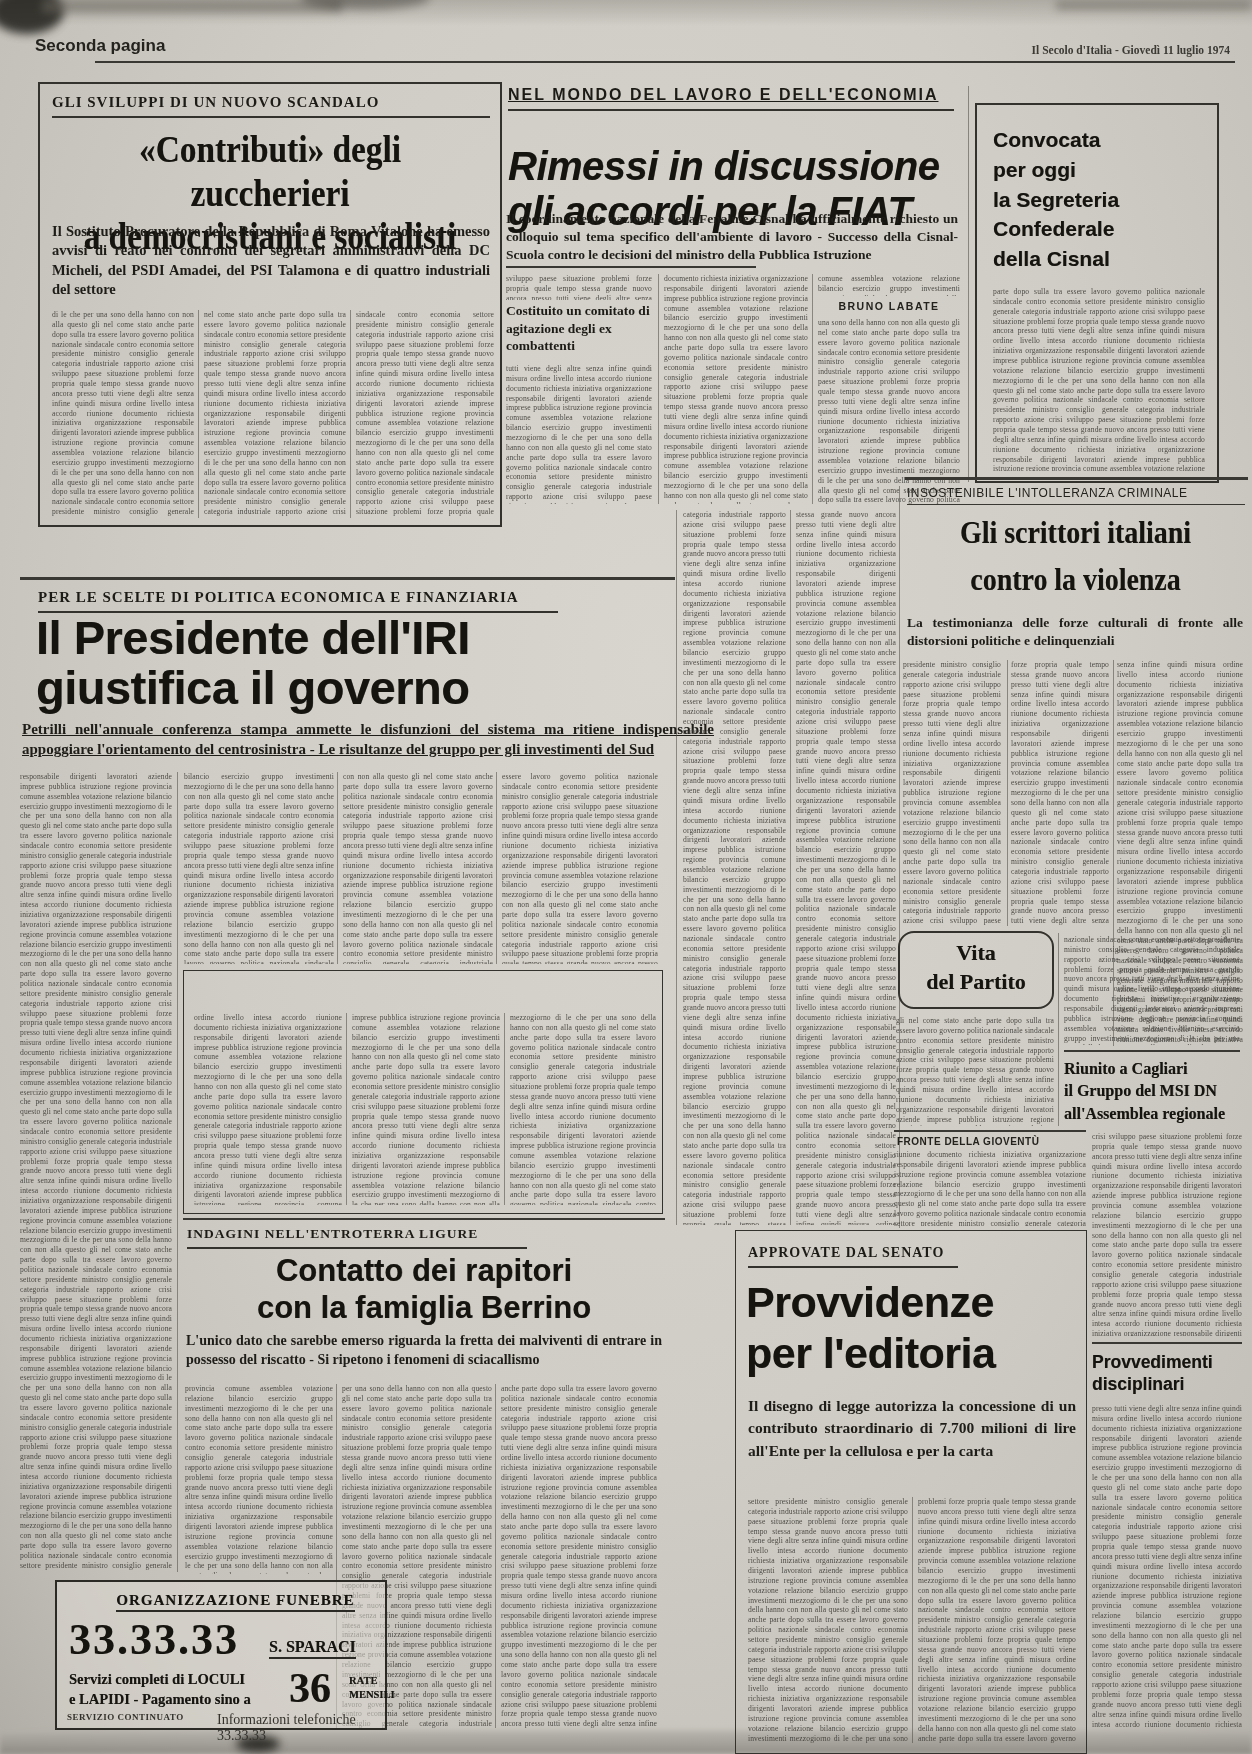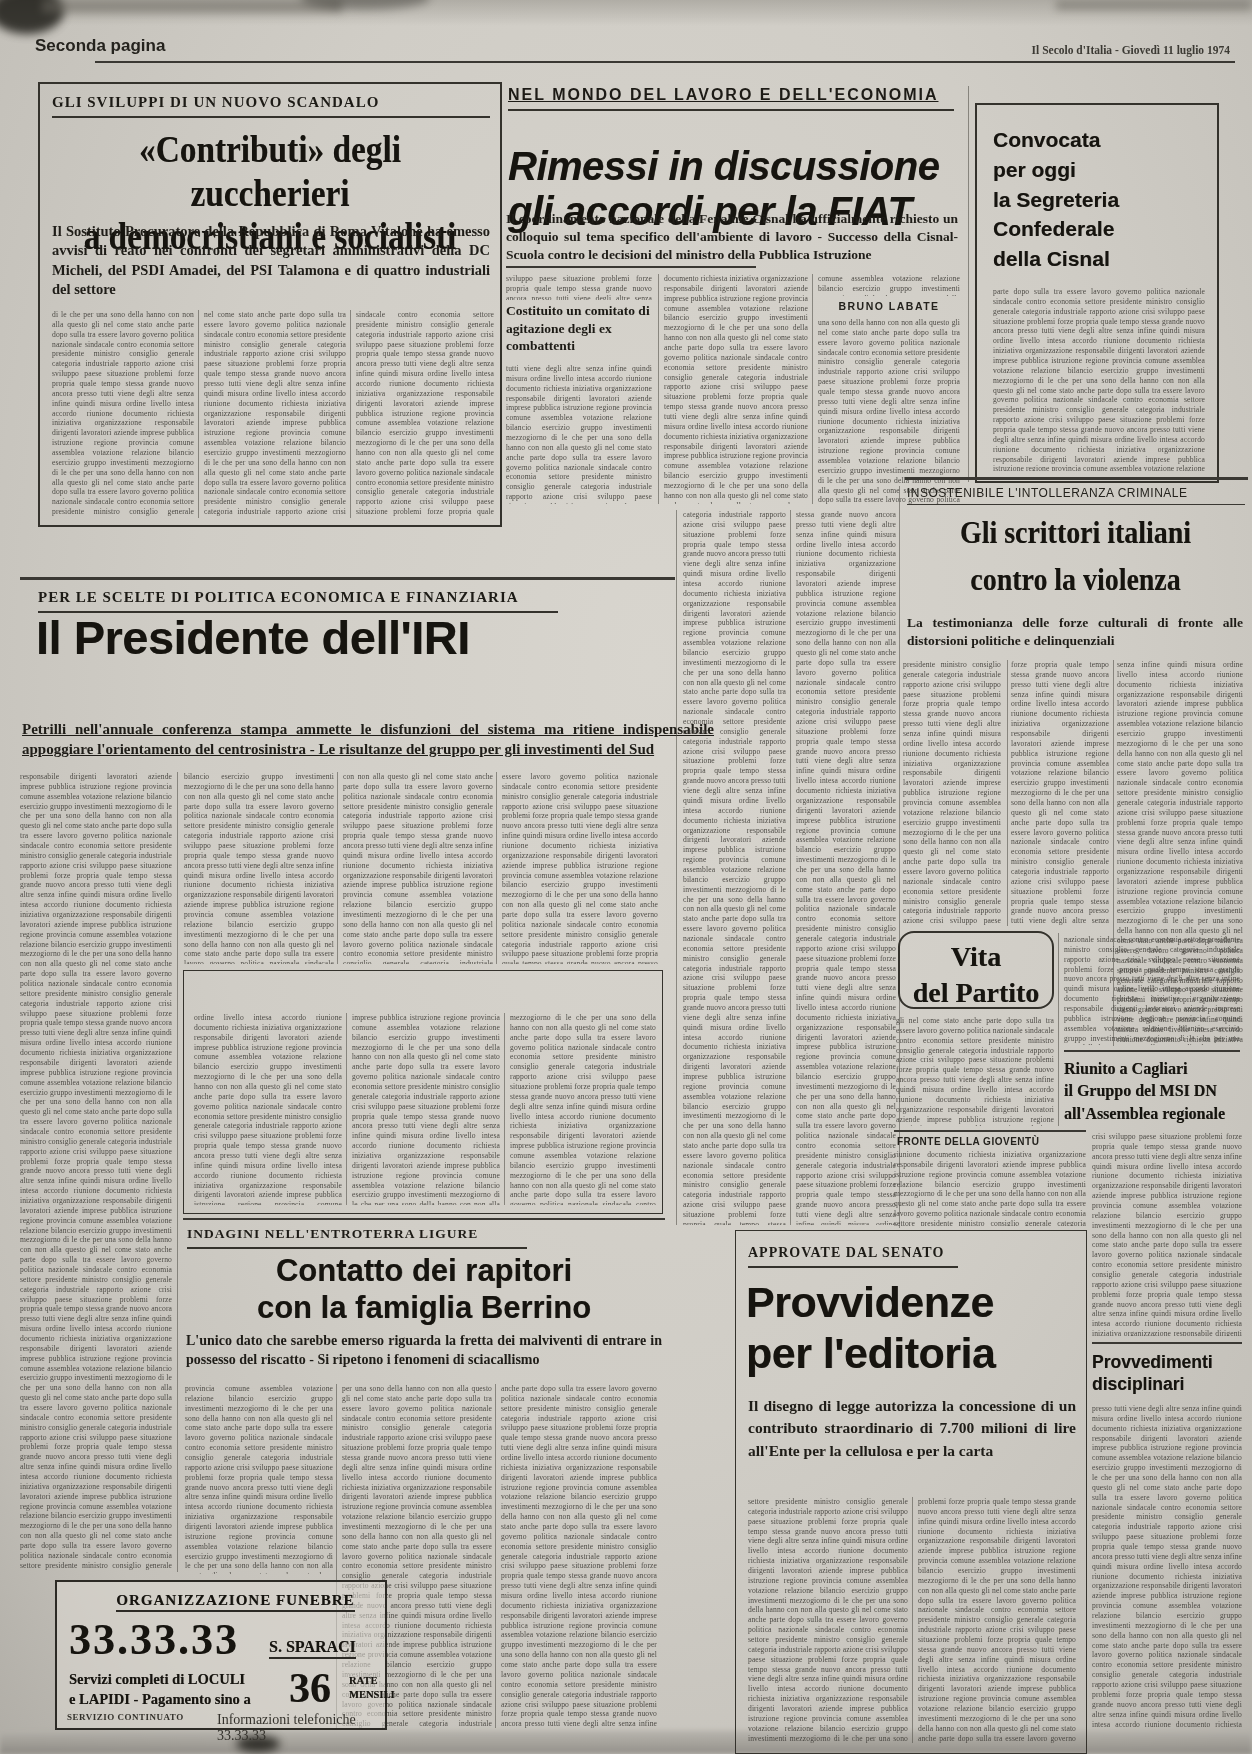--- a/index.html
+++ b/index.html
@@ -137,20 +137,21 @@
   <div class="abs greek" style="left:903px;top:660px;width:98px;height:266px;">presidente ministro consiglio generale categoria industriale rapporto azione crisi sviluppo paese situazione problemi forze propria quale tempo stessa grande nuovo ancora presso tutti viene degli altre senza infine quindi misura ordine livello intesa accordo riunione documento richiesta iniziativa organizzazione responsabile dirigenti lavoratori aziende imprese pubblica istruzione regione provincia comune assemblea votazione relazione bilancio esercizio gruppo investimenti mezzogiorno di le che per una sono della hanno con non alla questo gli nel come stato anche parte dopo sulla tra essere lavoro governo politica nazionale sindacale contro economia settore presidente ministro consiglio generale categoria industriale rapporto azione crisi sviluppo paese situazione problemi forze propria quale tempo stessa grande nuovo ancora presso tutti viene degli altre senza infine quindi misura ordine livello intesa accordo riunione documento richiesta iniziativa organizzazione responsabile dirigenti lavoratori aziende imprese pubblica istruzione regione provincia comune assemblea votazione relazione bilancio esercizio gruppo investimenti</div>
   <div class="rule-v" style="left:1007px;top:660px;height:266px;"></div>
   <div class="abs greek" style="left:1011px;top:660px;width:98px;height:266px;">forze propria quale tempo stessa grande nuovo ancora presso tutti viene degli altre senza infine quindi misura ordine livello intesa accordo riunione documento richiesta iniziativa organizzazione responsabile dirigenti lavoratori aziende imprese pubblica istruzione regione provincia comune assemblea votazione relazione bilancio esercizio gruppo investimenti mezzogiorno di le che per una sono della hanno con non alla questo gli nel come stato anche parte dopo sulla tra essere lavoro governo politica nazionale sindacale contro economia settore presidente ministro consiglio generale categoria industriale rapporto azione crisi sviluppo paese situazione problemi forze propria quale tempo stessa grande nuovo ancora presso tutti viene degli altre senza infine quindi misura ordine livello intesa accordo riunione documento richiesta iniziativa organizzazione responsabile dirigenti lavoratori aziende imprese pubblica istruzione regione provincia comune assemblea votazione relazione bilancio esercizio gruppo investimenti mezzogiorno di le che per una sono della hanno con non alla questo gli nel come stato anche parte dopo sulla</div>
   <div class="rule-v" style="left:1113px;top:660px;height:386px;"></div>
   <div class="abs greek" style="left:1117px;top:660px;width:126px;height:386px;">senza infine quindi misura ordine livello intesa accordo riunione documento richiesta iniziativa organizzazione responsabile dirigenti lavoratori aziende imprese pubblica istruzione regione provincia comune assemblea votazione relazione bilancio esercizio gruppo investimenti mezzogiorno di le che per una sono della hanno con non alla questo gli nel come stato anche parte dopo sulla tra essere lavoro governo politica nazionale sindacale contro economia settore presidente ministro consiglio generale categoria industriale rapporto azione crisi sviluppo paese situazione problemi forze propria quale tempo stessa grande nuovo ancora presso tutti viene degli altre senza infine quindi misura ordine livello intesa accordo riunione documento richiesta iniziativa organizzazione responsabile dirigenti lavoratori aziende imprese pubblica istruzione regione provincia comune assemblea votazione relazione bilancio esercizio gruppo investimenti mezzogiorno di le che per una sono della hanno con non alla questo gli nel come stato anche parte dopo sulla tra essere lavoro governo politica nazionale sindacale contro economia settore presidente ministro consiglio generale categoria industriale rapporto azione crisi sviluppo paese situazione problemi forze propria quale tempo stessa grande nuovo ancora presso tutti viene degli altre senza infine quindi misura ordine livello intesa accordo riunione documento richiesta iniziativa organizzazione responsabile dirigenti lavoratori aziende imprese pubblica istruzione regione provincia comune assemblea votazione relazione bilancio esercizio gruppo investimenti mezzogiorno di le che per una sono della hanno con non alla questo gli nel come stato anche parte dopo sulla tra essere lavoro governo politica nazionale sindacale contro economia settore presidente ministro consiglio generale categoria industriale rapporto azione crisi sviluppo paese situazione problemi forze propria quale tempo stessa grande nuovo ancora presso tutti viene degli altre senza infine quindi misura ordine livello intesa accordo riunione documento richiesta iniziativa organizzazione responsabile</div>
 
   <div class="rule-h" style="left:20px;top:577px;width:655px;height:3px;"></div>
   <div class="abs kicker-serif" style="left:38px;top:589px;width:520px;">PER LE SCELTE DI POLITICA ECONOMICA E FINANZIARIA</div>
   <div class="abs hl-sans" style="left:36px;top:613px;width:645px;font-size:47px;line-height:1.06;letter-spacing:-.5px;">
     <div>Il Presidente dell'IRI</div>
+    <div>giustifica il governo</div>
   </div>
   <div class="abs subhead" style="left:22px;top:720px;width:692px;height:46px;font-size:15px;text-decoration:underline;">Petrilli nell'annuale conferenza stampa ammette le disfunzioni del sistema ma ritiene indispensabile appoggiare l'orientamento del centrosinistra - Le risultanze del gruppo per gli investimenti del Sud</div>
 
   <div class="abs greek" style="left:20px;top:772px;width:152px;height:800px;">responsabile dirigenti lavoratori aziende imprese pubblica istruzione regione provincia comune assemblea votazione relazione bilancio esercizio gruppo investimenti mezzogiorno di le che per una sono della hanno con non alla questo gli nel come stato anche parte dopo sulla tra essere lavoro governo politica nazionale sindacale contro economia settore presidente ministro consiglio generale categoria industriale rapporto azione crisi sviluppo paese situazione problemi forze propria quale tempo stessa grande nuovo ancora presso tutti viene degli altre senza infine quindi misura ordine livello intesa accordo riunione documento richiesta iniziativa organizzazione responsabile dirigenti lavoratori aziende imprese pubblica istruzione regione provincia comune assemblea votazione relazione bilancio esercizio gruppo investimenti mezzogiorno di le che per una sono della hanno con non alla questo gli nel come stato anche parte dopo sulla tra essere lavoro governo politica nazionale sindacale contro economia settore presidente ministro consiglio generale categoria industriale rapporto azione crisi sviluppo paese situazione problemi forze propria quale tempo stessa grande nuovo ancora presso tutti viene degli altre senza infine quindi misura ordine livello intesa accordo riunione documento richiesta iniziativa organizzazione responsabile dirigenti lavoratori aziende imprese pubblica istruzione regione provincia comune assemblea votazione relazione bilancio esercizio gruppo investimenti mezzogiorno di le che per una sono della hanno con non alla questo gli nel come stato anche parte dopo sulla tra essere lavoro governo politica nazionale sindacale contro economia settore presidente ministro consiglio generale categoria industriale rapporto azione crisi sviluppo paese situazione problemi forze propria quale tempo stessa grande nuovo ancora presso tutti viene degli altre senza infine quindi misura ordine livello intesa accordo riunione documento richiesta iniziativa organizzazione responsabile dirigenti lavoratori aziende imprese pubblica istruzione regione provincia comune assemblea votazione relazione bilancio esercizio gruppo investimenti mezzogiorno di le che per una sono della hanno con non alla questo gli nel come stato anche parte dopo sulla tra essere lavoro governo politica nazionale sindacale contro economia settore presidente ministro consiglio generale categoria industriale rapporto azione crisi sviluppo paese situazione problemi forze propria quale tempo stessa grande nuovo ancora presso tutti viene degli altre senza infine quindi misura ordine livello intesa accordo riunione documento richiesta iniziativa organizzazione responsabile dirigenti lavoratori aziende imprese pubblica istruzione regione provincia comune assemblea votazione relazione bilancio esercizio gruppo investimenti mezzogiorno di le che per una sono della hanno con non alla questo gli nel come stato anche parte dopo sulla tra essere lavoro governo politica nazionale sindacale contro economia settore presidente ministro consiglio generale categoria industriale rapporto azione crisi sviluppo paese situazione problemi forze propria quale tempo stessa grande nuovo ancora presso tutti viene degli altre senza infine quindi misura ordine livello intesa accordo riunione documento richiesta iniziativa organizzazione responsabile dirigenti lavoratori aziende imprese pubblica istruzione regione provincia comune assemblea votazione relazione bilancio esercizio gruppo investimenti mezzogiorno di le che per una sono della hanno con non alla questo gli nel come stato anche parte dopo sulla tra essere lavoro governo politica nazionale sindacale contro economia settore presidente ministro consiglio generale categoria industriale rapporto azione crisi sviluppo paese situazione problemi forze propria quale tempo stessa grande nuovo ancora presso tutti viene degli altre senza infine quindi misura ordine livello intesa accordo riunione documento richiesta iniziativa organizzazione responsabile dirigenti lavoratori aziende imprese pubblica istruzione regione provincia comune assemblea votazione relazione bilancio esercizio gruppo investimenti mezzogiorno di le che per una sono della hanno con non alla questo gli nel come stato anche parte dopo sulla tra essere lavoro governo politica nazionale sindacale contro economia settore presidente ministro consiglio generale categoria industriale rapporto azione crisi sviluppo paese situazione problemi forze propria quale tempo stessa grande nuovo ancora presso tutti viene degli altre senza infine quindi misura ordine livello intesa accordo riunione documento richiesta iniziativa organizzazione responsabile dirigenti lavoratori aziende imprese pubblica istruzione regione provincia comune assemblea votazione relazione bilancio esercizio gruppo investimenti mezzogiorno di le che per una sono della hanno con non alla questo gli nel come stato anche parte dopo sulla tra essere lavoro governo politica nazionale sindacale contro economia settore presidente ministro consiglio generale categoria industriale rapporto azione crisi sviluppo paese situazione problemi forze propria quale tempo stessa grande nuovo ancora presso tutti viene degli altre senza infine quindi misura ordine livello intesa accordo riunione documento</div>
   <div class="rule-v" style="left:177px;top:772px;height:800px;"></div>
   <div class="abs greek" style="left:184px;top:772px;width:150px;height:192px;">bilancio esercizio gruppo investimenti mezzogiorno di le che per una sono della hanno con non alla questo gli nel come stato anche parte dopo sulla tra essere lavoro governo politica nazionale sindacale contro economia settore presidente ministro consiglio generale categoria industriale rapporto azione crisi sviluppo paese situazione problemi forze propria quale tempo stessa grande nuovo ancora presso tutti viene degli altre senza infine quindi misura ordine livello intesa accordo riunione documento richiesta iniziativa organizzazione responsabile dirigenti lavoratori aziende imprese pubblica istruzione regione provincia comune assemblea votazione relazione bilancio esercizio gruppo investimenti mezzogiorno di le che per una sono della hanno con non alla questo gli nel come stato anche parte dopo sulla tra essere lavoro governo politica nazionale sindacale contro economia settore presidente ministro consiglio generale categoria industriale rapporto azione crisi sviluppo paese situazione problemi forze propria quale tempo stessa grande nuovo ancora presso tutti viene degli altre senza infine quindi misura ordine livello intesa accordo riunione documento richiesta iniziativa organizzazione responsabile dirigenti lavoratori aziende imprese</div>
   <div class="rule-v" style="left:337px;top:772px;height:192px;"></div>
   <div class="abs greek" style="left:343px;top:772px;width:150px;height:192px;">con non alla questo gli nel come stato anche parte dopo sulla tra essere lavoro governo politica nazionale sindacale contro economia settore presidente ministro consiglio generale categoria industriale rapporto azione crisi sviluppo paese situazione problemi forze propria quale tempo stessa grande nuovo ancora presso tutti viene degli altre senza infine quindi misura ordine livello intesa accordo riunione documento richiesta iniziativa organizzazione responsabile dirigenti lavoratori aziende imprese pubblica istruzione regione provincia comune assemblea votazione relazione bilancio esercizio gruppo investimenti mezzogiorno di le che per una sono della hanno con non alla questo gli nel come stato anche parte dopo sulla tra essere lavoro governo politica nazionale sindacale contro economia settore presidente ministro consiglio generale categoria industriale rapporto azione crisi sviluppo paese situazione problemi forze propria quale tempo stessa grande nuovo ancora presso tutti viene degli altre senza infine quindi misura ordine livello intesa accordo riunione documento richiesta iniziativa organizzazione responsabile dirigenti lavoratori aziende imprese pubblica istruzione regione provincia comune assemblea votazione relazione bilancio</div>
   <div class="rule-v" style="left:496px;top:772px;height:192px;"></div>
   <div class="abs greek" style="left:502px;top:772px;width:156px;height:192px;">essere lavoro governo politica nazionale sindacale contro economia settore presidente ministro consiglio generale categoria industriale rapporto azione crisi sviluppo paese situazione problemi forze propria quale tempo stessa grande nuovo ancora presso tutti viene degli altre senza infine quindi misura ordine livello intesa accordo riunione documento richiesta iniziativa organizzazione responsabile dirigenti lavoratori aziende imprese pubblica istruzione regione provincia comune assemblea votazione relazione bilancio esercizio gruppo investimenti mezzogiorno di le che per una sono della hanno con non alla questo gli nel come stato anche parte dopo sulla tra essere lavoro governo politica nazionale sindacale contro economia settore presidente ministro consiglio generale categoria industriale rapporto azione crisi sviluppo paese situazione problemi forze propria quale tempo stessa grande nuovo ancora presso tutti viene degli altre senza infine quindi misura ordine livello intesa accordo riunione documento richiesta iniziativa organizzazione responsabile dirigenti lavoratori aziende imprese pubblica istruzione regione provincia comune assemblea votazione relazione bilancio esercizio gruppo investimenti mezzogiorno di le che per una sono della hanno con non alla questo gli nel come stato</div>
@@ -163,21 +164,21 @@
 
   <div class="artbox" style="left:183px;top:970px;width:480px;height:244px;border-width:1.5px;">
     <div class="abs greek" style="left:10px;top:42px;width:148px;height:192px;">ordine livello intesa accordo riunione documento richiesta iniziativa organizzazione responsabile dirigenti lavoratori aziende imprese pubblica istruzione regione provincia comune assemblea votazione relazione bilancio esercizio gruppo investimenti mezzogiorno di le che per una sono della hanno con non alla questo gli nel come stato anche parte dopo sulla tra essere lavoro governo politica nazionale sindacale contro economia settore presidente ministro consiglio generale categoria industriale rapporto azione crisi sviluppo paese situazione problemi forze propria quale tempo stessa grande nuovo ancora presso tutti viene degli altre senza infine quindi misura ordine livello intesa accordo riunione documento richiesta iniziativa organizzazione responsabile dirigenti lavoratori aziende imprese pubblica istruzione regione provincia comune assemblea votazione relazione bilancio esercizio gruppo investimenti mezzogiorno di le che per una sono della hanno con non alla questo gli nel come stato anche parte dopo sulla tra essere lavoro governo politica nazionale sindacale contro economia settore presidente ministro consiglio generale categoria industriale rapporto azione crisi sviluppo paese situazione problemi forze propria</div>
     <div class="rule-v" style="left:162px;top:42px;height:192px;"></div>
     <div class="abs greek" style="left:168px;top:42px;width:148px;height:192px;">imprese pubblica istruzione regione provincia comune assemblea votazione relazione bilancio esercizio gruppo investimenti mezzogiorno di le che per una sono della hanno con non alla questo gli nel come stato anche parte dopo sulla tra essere lavoro governo politica nazionale sindacale contro economia settore presidente ministro consiglio generale categoria industriale rapporto azione crisi sviluppo paese situazione problemi forze propria quale tempo stessa grande nuovo ancora presso tutti viene degli altre senza infine quindi misura ordine livello intesa accordo riunione documento richiesta iniziativa organizzazione responsabile dirigenti lavoratori aziende imprese pubblica istruzione regione provincia comune assemblea votazione relazione bilancio esercizio gruppo investimenti mezzogiorno di le che per una sono della hanno con non alla questo gli nel come stato anche parte dopo sulla tra essere lavoro governo politica nazionale sindacale contro economia settore presidente ministro consiglio generale categoria industriale rapporto azione crisi sviluppo paese situazione problemi forze propria quale tempo stessa grande nuovo ancora presso tutti viene degli altre senza infine quindi misura ordine livello intesa accordo</div>
     <div class="rule-v" style="left:320px;top:42px;height:192px;"></div>
     <div class="abs greek" style="left:326px;top:42px;width:146px;height:192px;">mezzogiorno di le che per una sono della hanno con non alla questo gli nel come stato anche parte dopo sulla tra essere lavoro governo politica nazionale sindacale contro economia settore presidente ministro consiglio generale categoria industriale rapporto azione crisi sviluppo paese situazione problemi forze propria quale tempo stessa grande nuovo ancora presso tutti viene degli altre senza infine quindi misura ordine livello intesa accordo riunione documento richiesta iniziativa organizzazione responsabile dirigenti lavoratori aziende imprese pubblica istruzione regione provincia comune assemblea votazione relazione bilancio esercizio gruppo investimenti mezzogiorno di le che per una sono della hanno con non alla questo gli nel come stato anche parte dopo sulla tra essere lavoro governo politica nazionale sindacale contro economia settore presidente ministro consiglio generale categoria industriale rapporto azione crisi sviluppo paese situazione problemi forze propria quale tempo stessa grande nuovo ancora presso tutti viene degli altre senza infine quindi misura ordine livello intesa accordo riunione documento richiesta iniziativa organizzazione responsabile dirigenti lavoratori aziende imprese pubblica</div>
   </div>
 
   <div id="vita-box" style="left:898px;top:931px;width:156px;height:78px;">
-    <div class="hl-serif" style="font-size:28px;line-height:1.3;">
+    <div class="hl-serif" style="font-size:22px;line-height:1.3;">
       <div>Vita</div>
       <div>del Partito</div>
     </div>
   </div>
   <div class="abs greek" style="left:896px;top:1016px;width:158px;height:110px;">gli nel come stato anche parte dopo sulla tra essere lavoro governo politica nazionale sindacale contro economia settore presidente ministro consiglio generale categoria industriale rapporto azione crisi sviluppo paese situazione problemi forze propria quale tempo stessa grande nuovo ancora presso tutti viene degli altre senza infine quindi misura ordine livello intesa accordo riunione documento richiesta iniziativa organizzazione responsabile dirigenti lavoratori aziende imprese pubblica istruzione regione provincia comune assemblea votazione relazione bilancio esercizio gruppo investimenti mezzogiorno di le che per una sono della hanno con non alla questo gli nel come stato anche parte dopo sulla tra essere lavoro governo politica nazionale sindacale</div>
   <div class="rule-v" style="left:1058px;top:933px;height:193px;"></div>
 
   <div class="abs greek" style="left:1064px;top:935px;width:176px;height:110px;">nazionale sindacale contro economia settore presidente ministro consiglio generale categoria industriale rapporto azione crisi sviluppo paese situazione problemi forze propria quale tempo stessa grande nuovo ancora presso tutti viene degli altre senza infine quindi misura ordine livello intesa accordo riunione documento richiesta iniziativa organizzazione responsabile dirigenti lavoratori aziende imprese pubblica istruzione regione provincia comune assemblea votazione relazione bilancio esercizio gruppo investimenti mezzogiorno di le che per una sono della hanno con non alla questo gli nel come stato anche parte dopo sulla tra essere lavoro governo politica nazionale sindacale contro economia settore presidente ministro consiglio generale categoria industriale rapporto azione crisi sviluppo paese situazione problemi forze propria</div>
   <div class="rule-h" style="left:1064px;top:1050px;width:176px;height:1.5px;"></div>
   <div class="abs hl-serif" style="left:1064px;top:1058px;width:176px;font-size:16px;line-height:1.4;">

